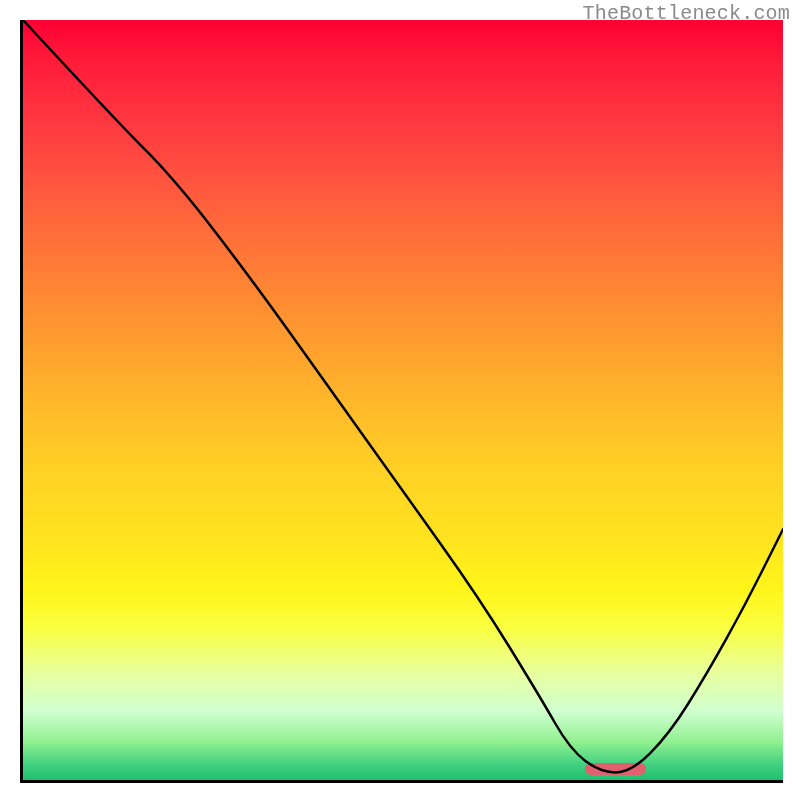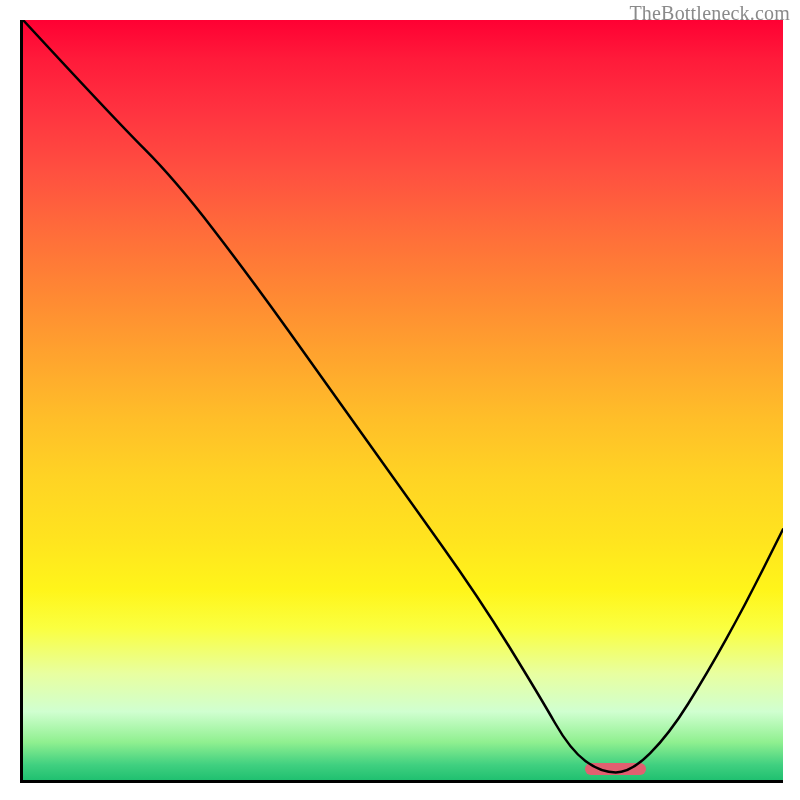--- a/index.html
+++ b/index.html
@@ -54,21 +54,21 @@
   .marker {
     position: absolute;
     background: #e06070;
     border-radius: 6px;
     height: 12px;
   }
   .watermark {
     position: absolute;
     top: 2px;
     right: 10px;
-    font-family: Liberation Serif, serif;
+    font-family: Liberation Mono, monospace;
     font-size: 20px;
     font-weight: 500;
     color: #8a8a8a;
     letter-spacing: 0.2px;
   }
 </style>
 </head>
 <body>
 
 <div class="chart-container">

